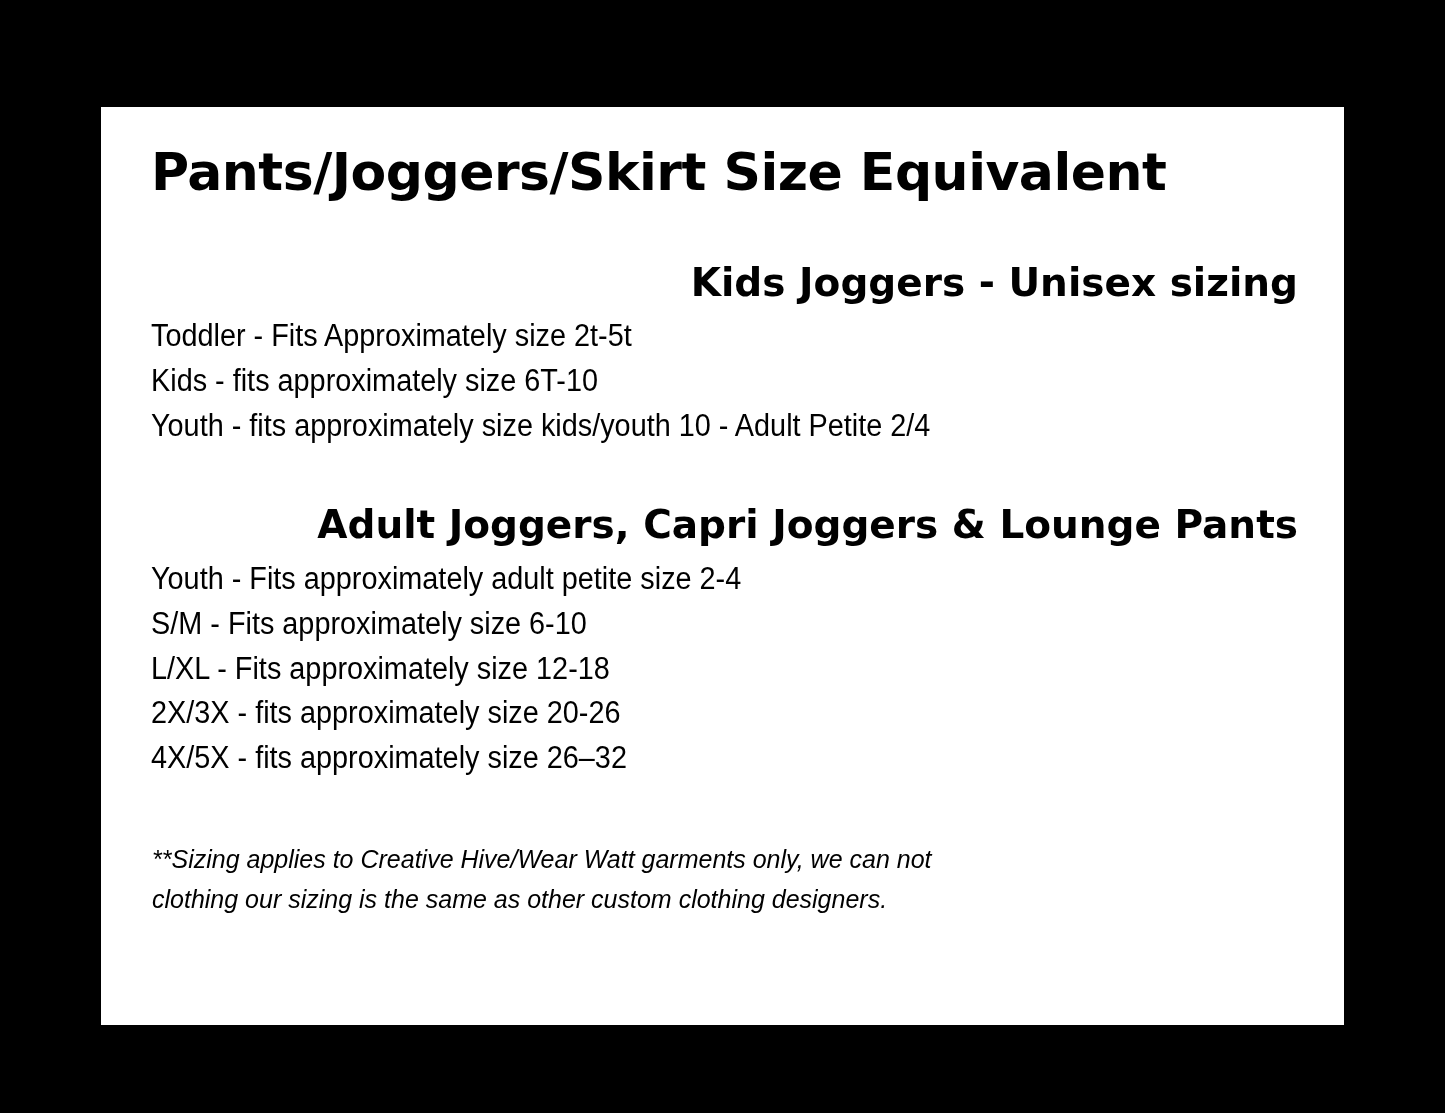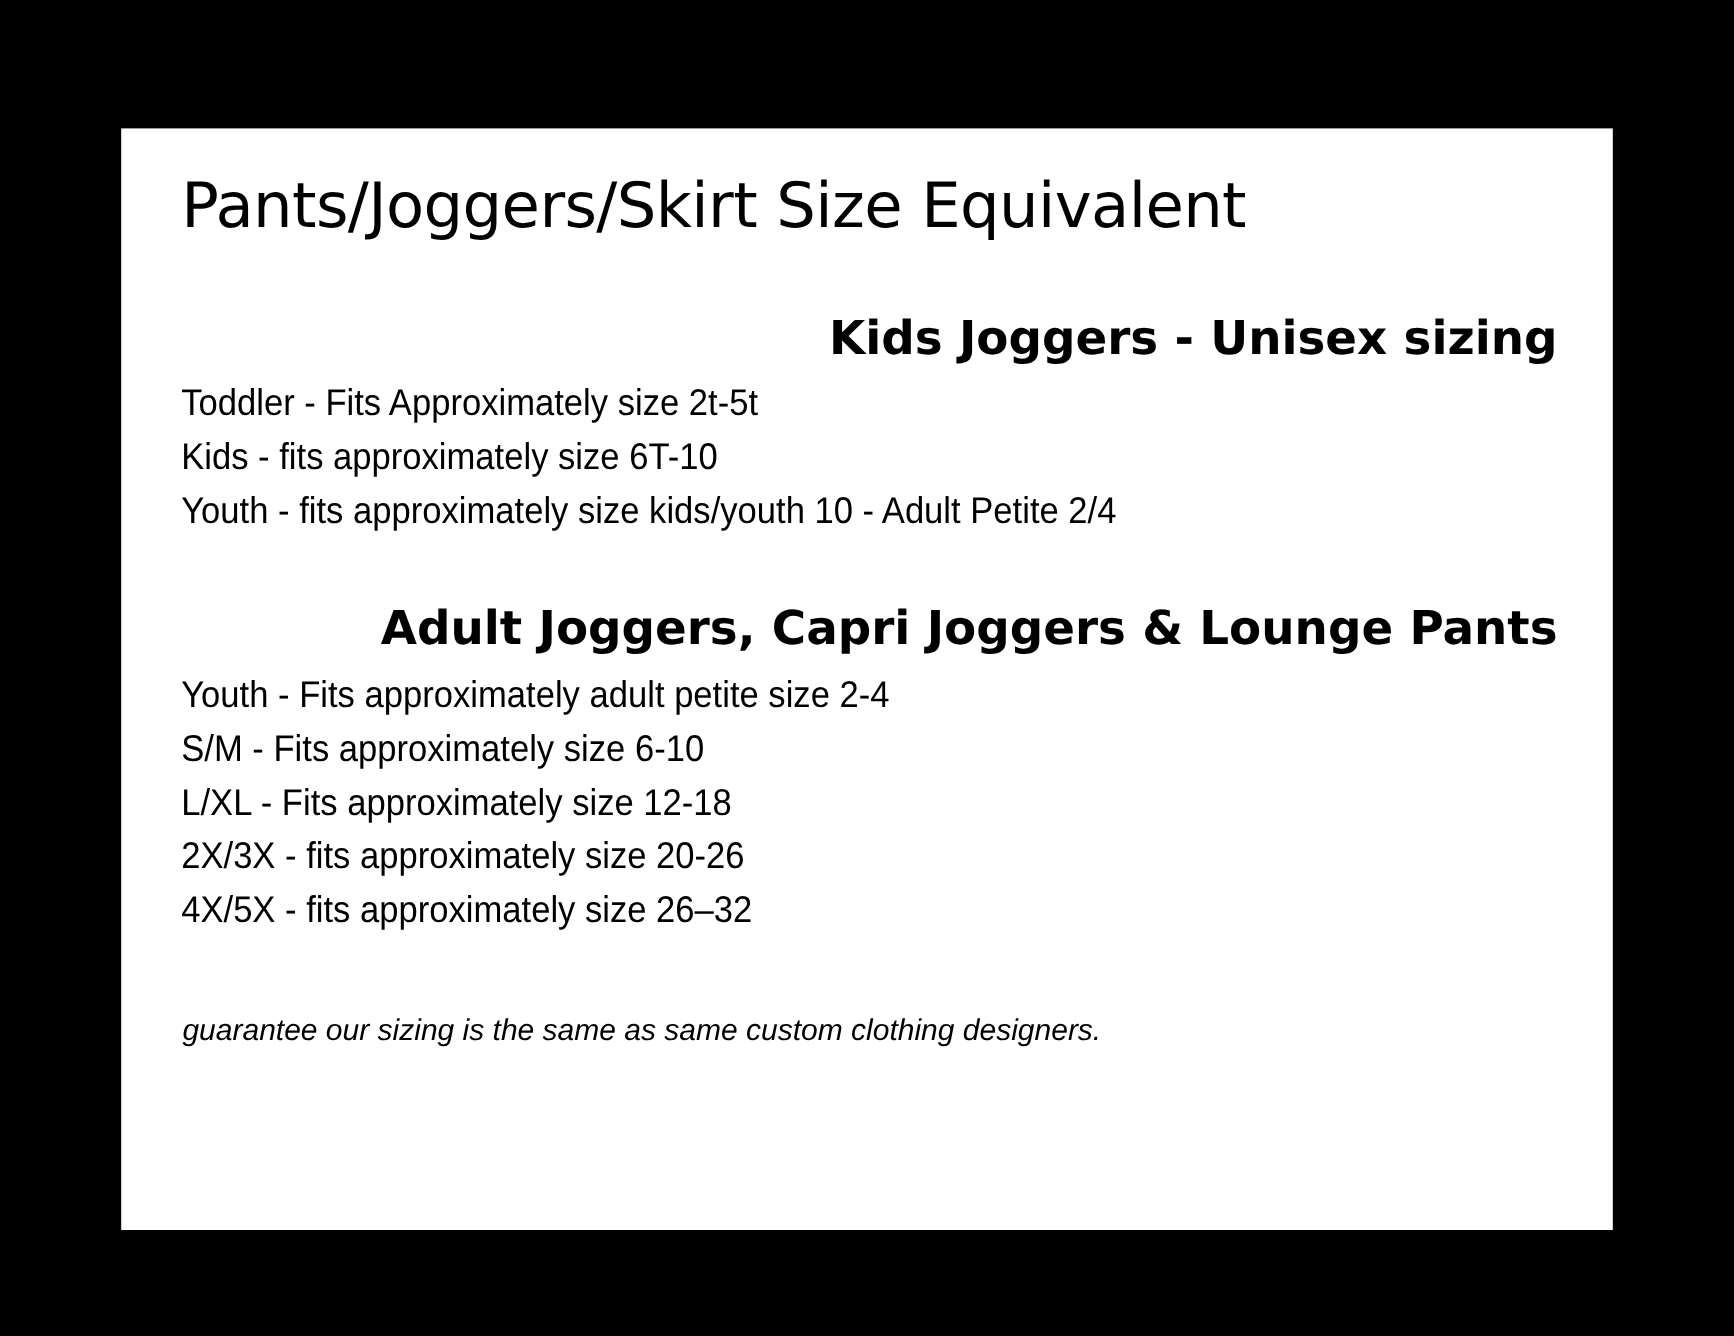--- a/index.html
+++ b/index.html
@@ -18,21 +18,21 @@
     left: 101px;
     top: 107px;
     width: 1243px;
     height: 918px;
     background: #ffffff;
     box-sizing: border-box;
     padding: 38px 46px 0 46px;
   }
   .title {
     font-family: "DejaVu Sans", sans-serif;
-    font-weight: normal;
+    font-weight: bold;
     font-size: 52px;
     letter-spacing: -0.5px;
     color: #000000;
     line-height: 1.05;
     margin: 0 0 0 4px;
     white-space: nowrap;
   }
   .section {
     margin-top: 62px;
   }
@@ -90,16 +90,17 @@
   <div class="section second">
     <h2 class="section-heading">Adult Joggers, Capri Joggers &amp; Lounge Pants</h2>
     <p class="line">Youth - Fits approximately adult petite size 2-4</p>
     <p class="line">S/M - Fits approximately size 6-10</p>
     <p class="line">L/XL - Fits approximately size 12-18</p>
     <p class="line">2X/3X - fits approximately size 20-26</p>
     <p class="line">4X/5X - fits approximately size 26–32</p>
   </div>
 
   <div class="footnote">
-    <div>guarantee our sizing is the same as same custom clothing designers.</div>
+    <div>**Sizing applies to Creative Hive/Wear Watt garments only, we can not</div>
+    <div>clothing our sizing is the same as other custom clothing designers.</div>
   </div>
 
 </div>
 
 </body></html>

